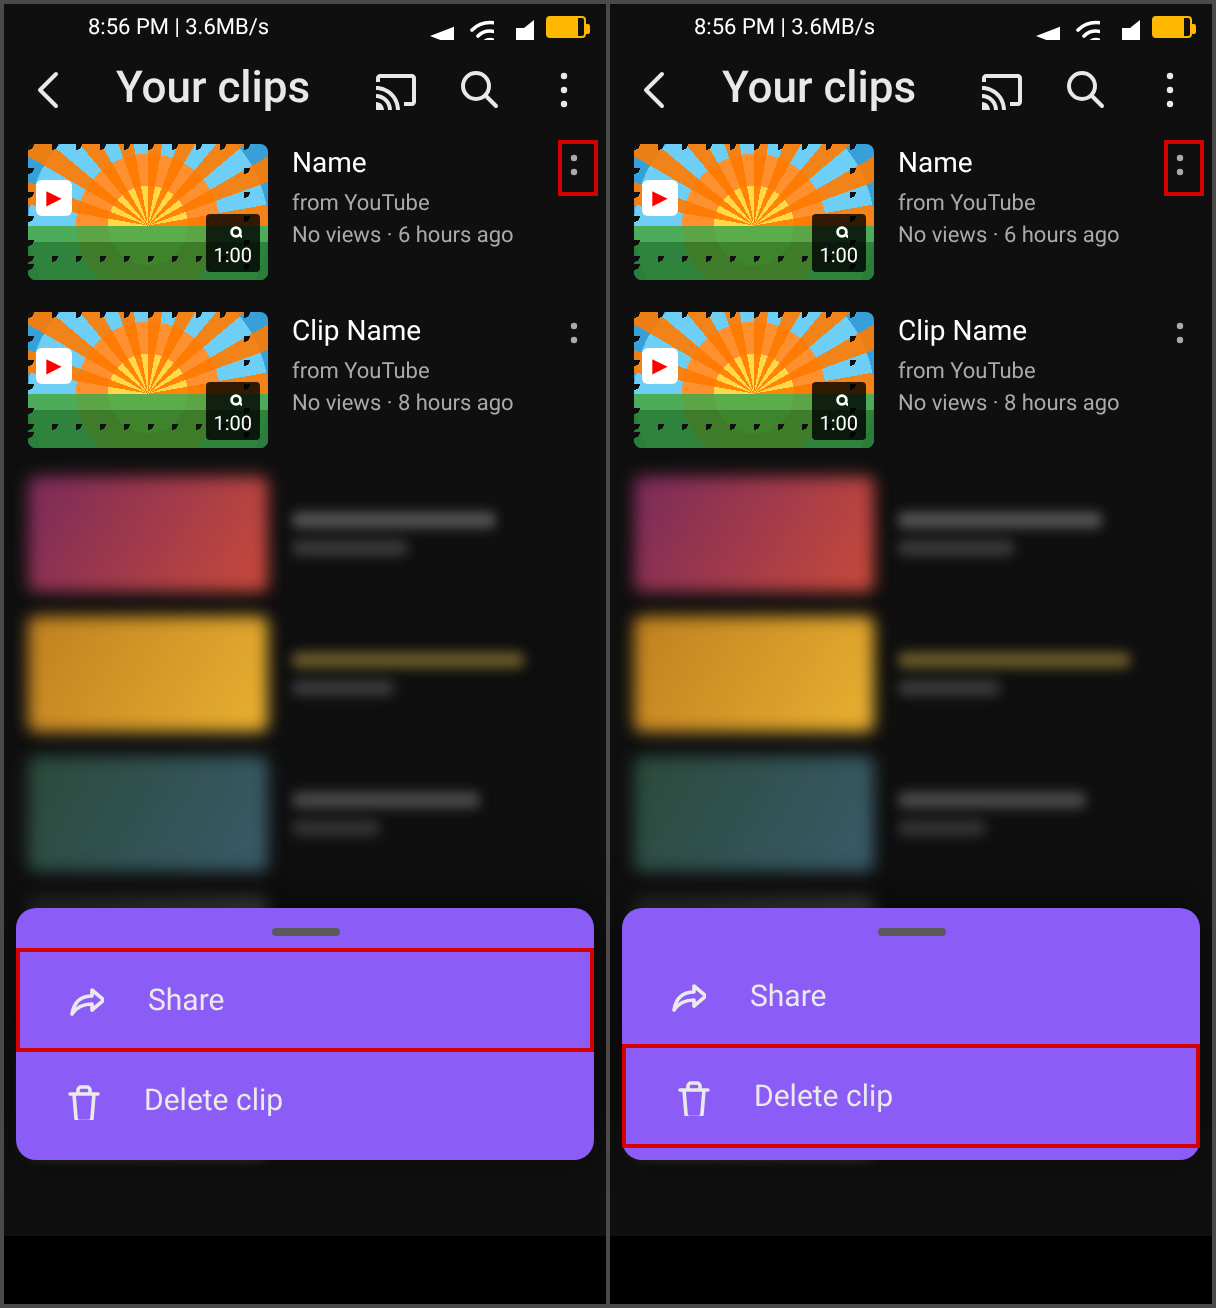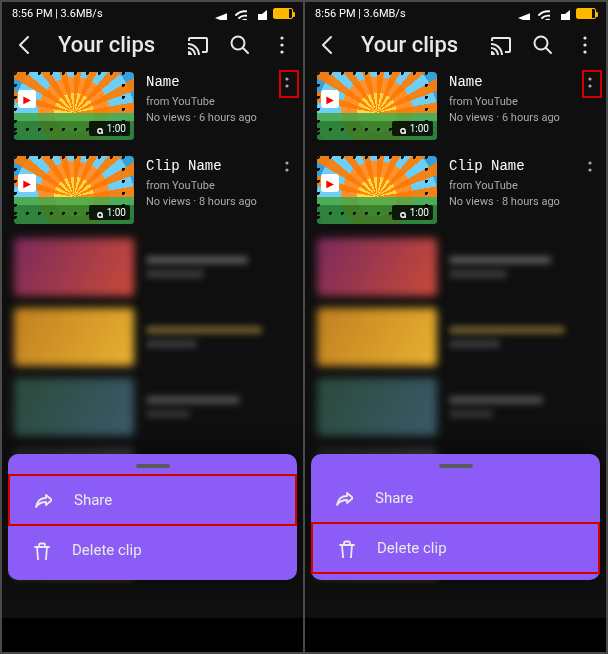--- a/index.html
+++ b/index.html
@@ -21,20 +21,21 @@
     flex-direction: column;
   }
   .status-bar {
     height: 22px;
     display: flex;
     align-items: center;
     padding: 0 10px;
     color: #fff;
     font-size: 11px;
     justify-content: space-between;
+    margin-left: 32px;
   }
   .status-left { font-weight: 400; }
   .status-right { display: flex; align-items: center; gap: 6px; }
   .status-right svg { width: 14px; height: 14px; }
   .battery {
     width: 20px; height: 11px; border: 1px solid #ffb800; border-radius: 2px;
     position: relative; display: flex; align-items: center;
   }
   .battery::after {
     content: ""; position: absolute; right: -3px; top: 3px; width: 2px; height: 5px;
@@ -87,26 +88,26 @@
     position:absolute; inset:0; pointer-events:none;
     background:
       radial-gradient(circle 3px at 0 0, #0f0f0f 98%, transparent) 0 0/12px 12px repeat-x,
       radial-gradient(circle 3px at 0 0, #0f0f0f 98%, transparent) 0 100%/12px 12px repeat-x,
       radial-gradient(circle 3px at 0 0, #0f0f0f 98%, transparent) 0 0/12px 12px repeat-y,
       radial-gradient(circle 3px at 0 0, #0f0f0f 98%, transparent) 100% 0/12px 12px repeat-y;
   }
   .thumb-badge {
     position: absolute; bottom: 4px; right: 4px; background: rgba(0,0,0,.8);
     color: #fff; font-size: 10px; padding: 2px 4px; border-radius: 2px;
-    display: flex; align-items: center; gap: 4px;
+    display: flex; align-items: center; gap: 4px; flex-direction: column;
   }
   .thumb-badge svg { width: 10px; height: 10px; }
 
   .clip-meta { flex: 1; color: #aaa; font-size: 11px; line-height: 1.45; }
-  .clip-title { color: #fff; font-size: 14px; margin-bottom: 2px; font-family: Liberation Mono, monospace; }
+  .clip-title { color: #fff; font-size: 14px; margin-bottom: 2px; }
   .row-more { width: 18px; color: #aaa; display:flex; justify-content:center; padding-top:2px; }
 
   .blur-row {
     display: flex; padding: 6px 12px; gap: 12px; align-items: center;
   }
   .blur-thumb {
     width: 120px; height: 58px; border-radius: 4px; filter: blur(4px);
   }
   .blur-lines { flex: 1; display: flex; flex-direction: column; gap: 6px; filter: blur(3px); }
   .blur-lines div { height: 8px; border-radius: 3px; }

